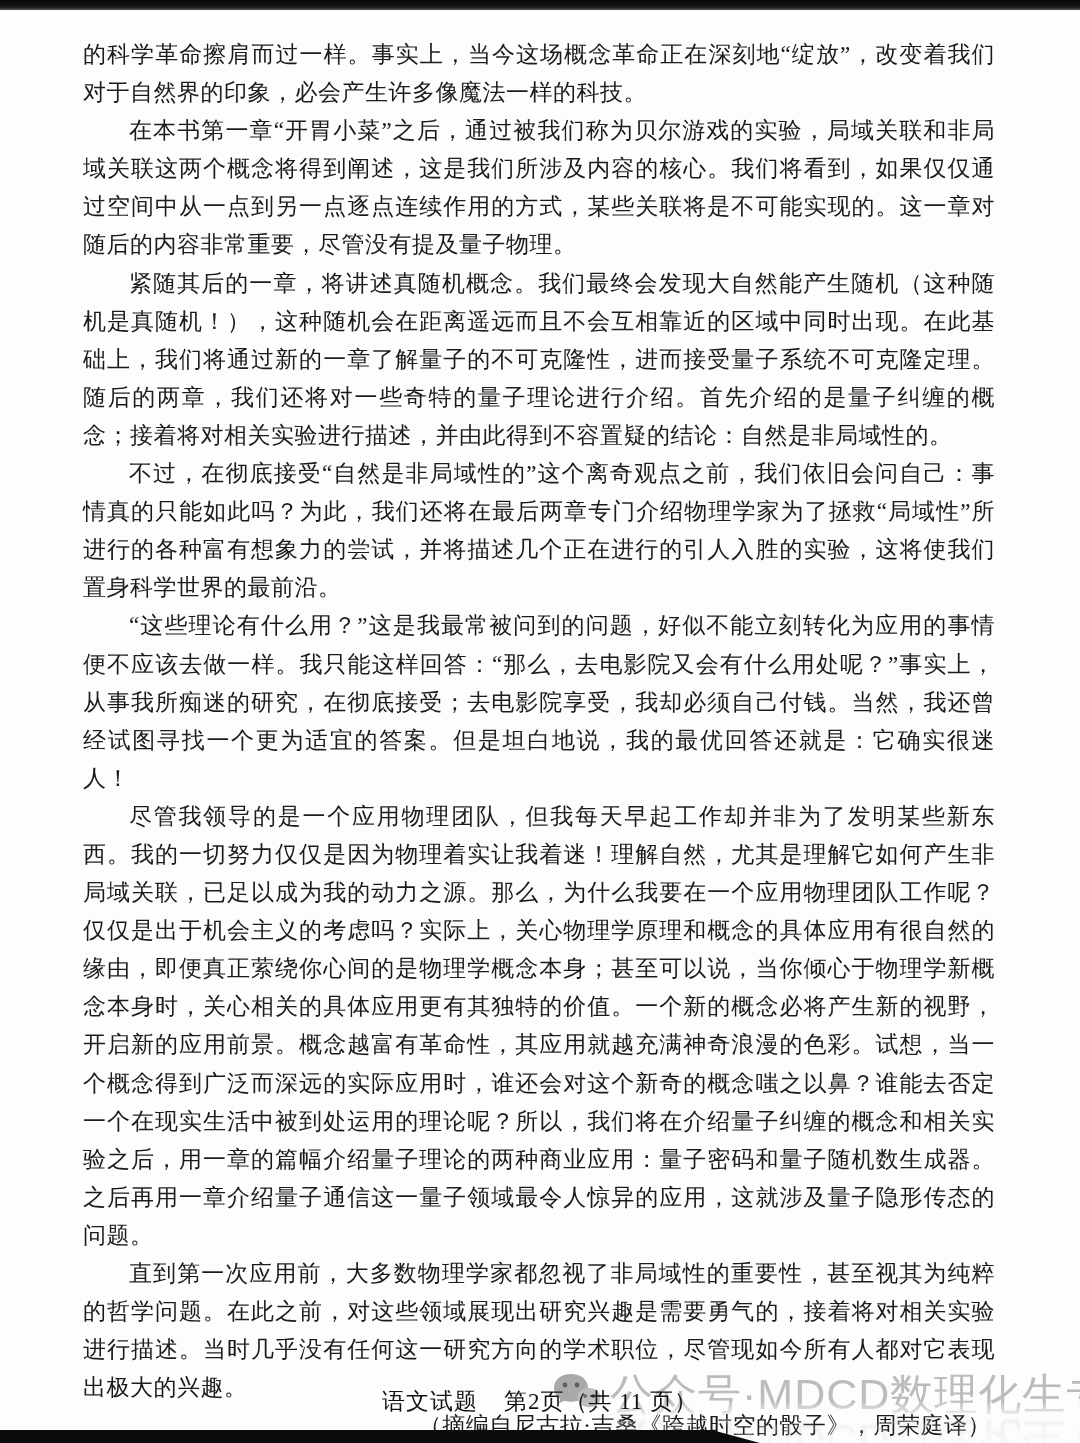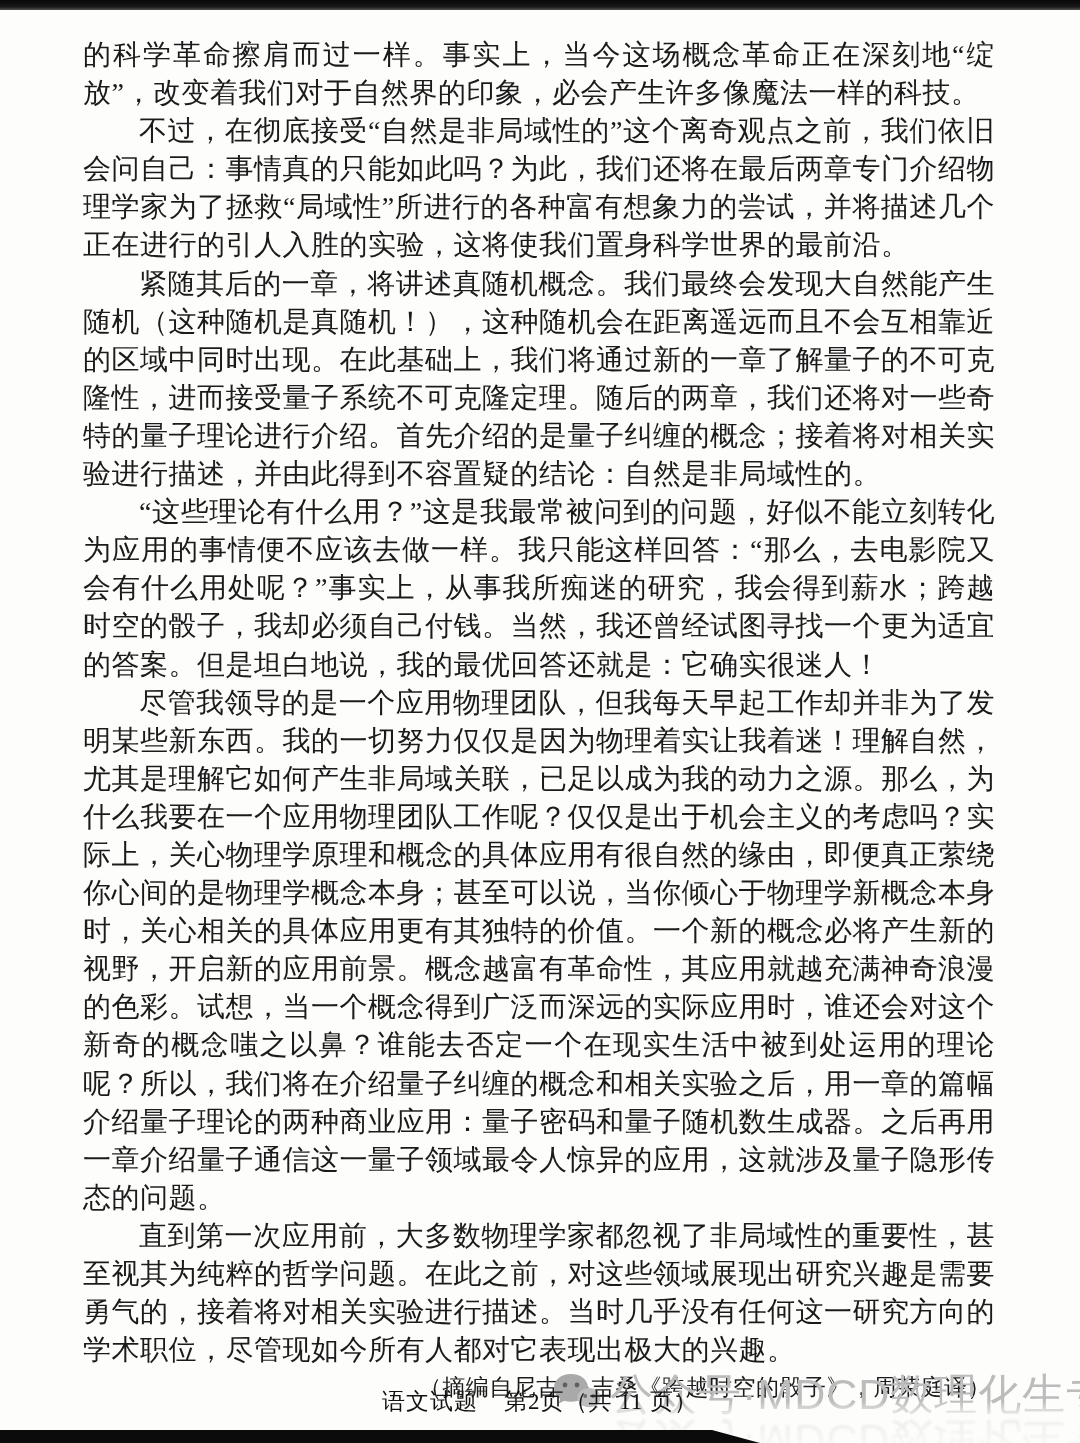--- a/index.html
+++ b/index.html
@@ -20,21 +20,21 @@
     width: 100%; height: 10px;
     background: linear-gradient(to bottom, #070707 0%, #1a1a1a 70%, #555 100%);
   }
   .content {
     position: absolute;
     left: 83px;
     top: 36px;
     width: 912px;
   }
   .para {
-    font-size: 28px;
+    font-size: 23px;
     line-height: 38.1px;
     text-align: justify;
     text-indent: 2em;
     letter-spacing: 0.5px;
   }
   .para.noindent { text-indent: 0; }
   .attribution {
     font-size: 23px;
     line-height: 38.1px;
     text-align: right;
@@ -110,23 +110,24 @@
 </style>
 </head>
 <body>
 
 <div class="page">
 
   <div class="scan-edge-top"></div>
 
   <div class="content">
     <p class="para noindent">的科学革命擦肩而过一样。事实上，当今这场概念革命正在深刻地“绽放”，改变着我们对于自然界的印象，必会产生许多像魔法一样的科技。</p>
+    <p class="para">在本书第一章“开胃小菜”之后，通过被我们称为贝尔游戏的实验，局域关联和非局域关联这两个概念将得到阐述，这是我们所涉及内容的核心。我们将看到，如果仅仅通过空间中从一点到另一点逐点连续作用的方式，某些关联将是不可能实现的。这一章对随后的内容非常重要，尽管没有提及量子物理。</p>
+    <p class="para">紧随其后的一章，将讲述真随机概念。我们最终会发现大自然能产生随机（这种随机是真随机！），这种随机会在距离遥远而且不会互相靠近的区域中同时出现。在此基础上，我们将通过新的一章了解量子的不可克隆性，进而接受量子系统不可克隆定理。随后的两章，我们还将对一些奇特的量子理论进行介绍。首先介绍的是量子纠缠的概念；接着将对相关实验进行描述，并由此得到不容置疑的结论：自然是非局域性的。</p>
     <p class="para">不过，在彻底接受“自然是非局域性的”这个离奇观点之前，我们依旧会问自己：事情真的只能如此吗？为此，我们还将在最后两章专门介绍物理学家为了拯救“局域性”所进行的各种富有想象力的尝试，并将描述几个正在进行的引人入胜的实验，这将使我们置身科学世界的最前沿。</p>
-    <p class="para">紧随其后的一章，将讲述真随机概念。我们最终会发现大自然能产生随机（这种随机是真随机！），这种随机会在距离遥远而且不会互相靠近的区域中同时出现。在此基础上，我们将通过新的一章了解量子的不可克隆性，进而接受量子系统不可克隆定理。随后的两章，我们还将对一些奇特的量子理论进行介绍。首先介绍的是量子纠缠的概念；接着将对相关实验进行描述，并由此得到不容置疑的结论：自然是非局域性的。</p>
-    <p class="para">“这些理论有什么用？”这是我最常被问到的问题，好似不能立刻转化为应用的事情便不应该去做一样。我只能这样回答：“那么，去电影院又会有什么用处呢？”事实上，从事我所痴迷的研究，我会得到薪水；跨越时空的骰子，我却必须自己付钱。当然，我还曾经试图寻找一个更为适宜的答案。但是坦白地说，我的最优回答还就是：它确实很迷人！</p>
+    <p class="para">“这些理论有什么用？”这是我最常被问到的问题，好似不能立刻转化为应用的事情便不应该去做一样。我只能这样回答：“那么，去电影院又会有什么用处呢？”事实上，从事我所痴迷的研究，在彻底接受；去电影院享受，我却必须自己付钱。当然，我还曾经试图寻找一个更为适宜的答案。但是坦白地说，我的最优回答还就是：它确实很迷人！</p>
     <p class="para">尽管我领导的是一个应用物理团队，但我每天早起工作却并非为了发明某些新东西。我的一切努力仅仅是因为物理着实让我着迷！理解自然，尤其是理解它如何产生非局域关联，已足以成为我的动力之源。那么，为什么我要在一个应用物理团队工作呢？仅仅是出于机会主义的考虑吗？实际上，关心物理学原理和概念的具体应用有很自然的缘由，即便真正萦绕你心间的是物理学概念本身；甚至可以说，当你倾心于物理学新概念本身时，关心相关的具体应用更有其独特的价值。一个新的概念必将产生新的视野，开启新的应用前景。概念越富有革命性，其应用就越充满神奇浪漫的色彩。试想，当一个概念得到广泛而深远的实际应用时，谁还会对这个新奇的概念嗤之以鼻？谁能去否定一个在现实生活中被到处运用的理论呢？所以，我们将在介绍量子纠缠的概念和相关实验之后，用一章的篇幅介绍量子理论的两种商业应用：量子密码和量子随机数生成器。之后再用一章介绍量子通信这一量子领域最令人惊异的应用，这就涉及量子隐形传态的问题。</p>
     <p class="para">直到第一次应用前，大多数物理学家都忽视了非局域性的重要性，甚至视其为纯粹的哲学问题。在此之前，对这些领域展现出研究兴趣是需要勇气的，接着将对相关实验进行描述。当时几乎没有任何这一研究方向的学术职位，尽管现如今所有人都对它表现出极大的兴趣。</p>
     <p class="attribution">（摘编自尼古拉·吉桑《跨越时空的骰子》，周荣庭译）</p>
   </div>
 
   <div class="watermark">
     <svg class="wm-icon" viewBox="0 0 50 44" xmlns="http://www.w3.org/2000/svg">
 
       <path d="M19 2 C9 2 2 8 2 16 C2 20.5 4.4 24.3 8.2 26.8 L6.8 31.6 L12.4 28.7 C14.4 29.4 16.6 29.8 19 29.8 C29 29.8 36 23.8 36 16 C36 8 29 2 19 2 Z" fill="#a9a9a9"></path>
       <circle cx="13" cy="13" r="2.4" fill="#5f5f5f"></circle>

